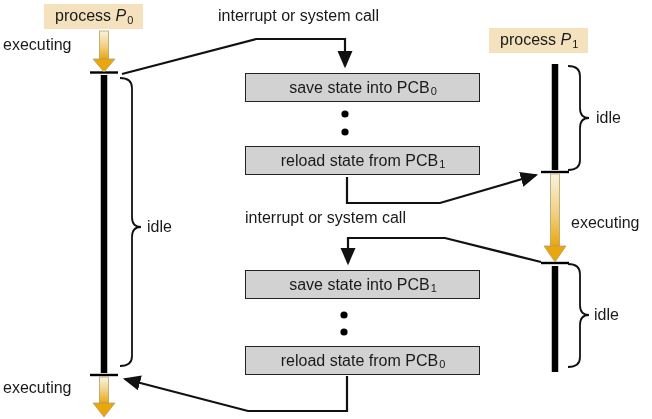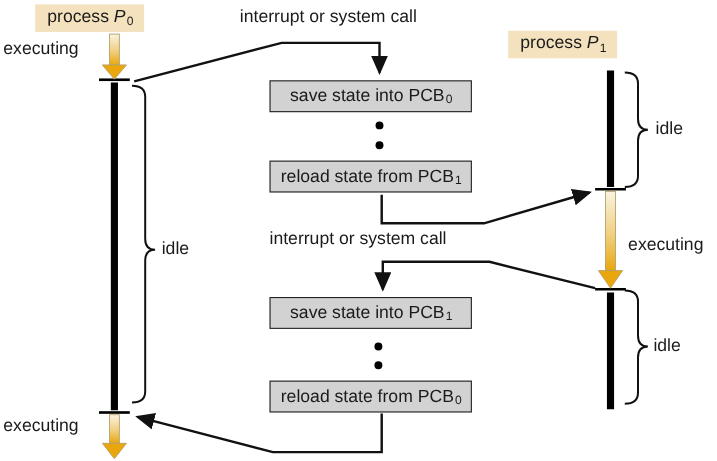--- a/index.html
+++ b/index.html
@@ -40,21 +40,21 @@
   .process-label sub, .pcb-box sub {
     font-size: 11px;
     vertical-align: baseline;
     position: relative;
     top: 3px;
     left: 1px;
   }
 
   .pcb-box {
     position: absolute;
-    width: 184px;
+    width: 235px;
     height: 29px;
     box-sizing: border-box;
     background: var(--pcb-box-bg, #d2d2d2);
     border: 1.6px solid var(--pcb-box-border, #222222);
     display: flex;
     align-items: center;
     justify-content: center;
     font-size: 16px;
     color: var(--text-color, #1a1a1a);
   }
@@ -110,23 +110,23 @@
     <g style="fill: var(--timeline-color,#000)">
       <circle cx="345" cy="114" r="3.6"></circle>
       <circle cx="345" cy="132" r="3.6"></circle>
     </g>
     <g style="fill: var(--timeline-color,#000)">
       <circle cx="344" cy="315" r="3.6"></circle>
       <circle cx="344" cy="332" r="3.6"></circle>
     </g>
   </svg>
 
-  <div class="process-label" style="left:32px; top:4px;"><span>process </span><i>P</i><sub>0</sub></div>
+  <div class="process-label" style="left:44px; top:4px;"><span>process </span><i>P</i><sub>0</sub></div>
 
-  <div class="process-label" style="left:462px; top:28px;"><span>process </span><i>P</i><sub>1</sub></div>
+  <div class="process-label" style="left:489px; top:28px;"><span>process </span><i>P</i><sub>1</sub></div>
 
   <div class="lbl" style="left:3px; top:36px;">executing</div>
   <div class="lbl" style="left:147px; top:218px;">idle</div>
   <div class="lbl" style="left:3px; top:379px;">executing</div>
   <div class="lbl" style="left:596px; top:109px;">idle</div>
   <div class="lbl" style="left:571px; top:214px;">executing</div>
   <div class="lbl" style="left:594px; top:306px;">idle</div>
 
   <div class="lbl centered" style="left:218px; top:7px; width:200px;">interrupt or system call</div>
   <div class="lbl centered" style="left:245px; top:209px; width:200px;">interrupt or system call</div>

